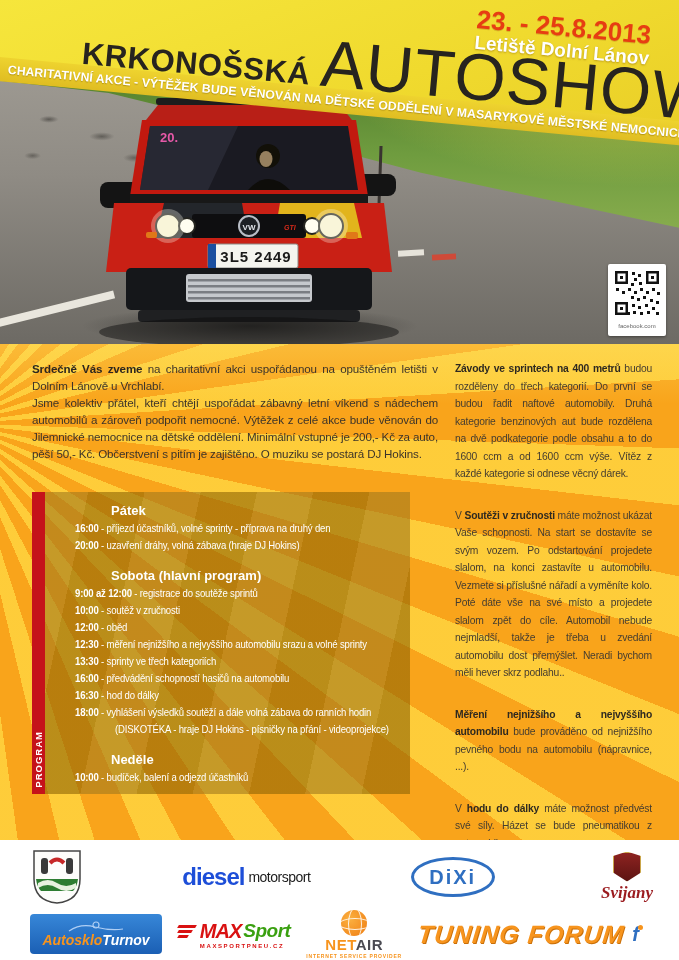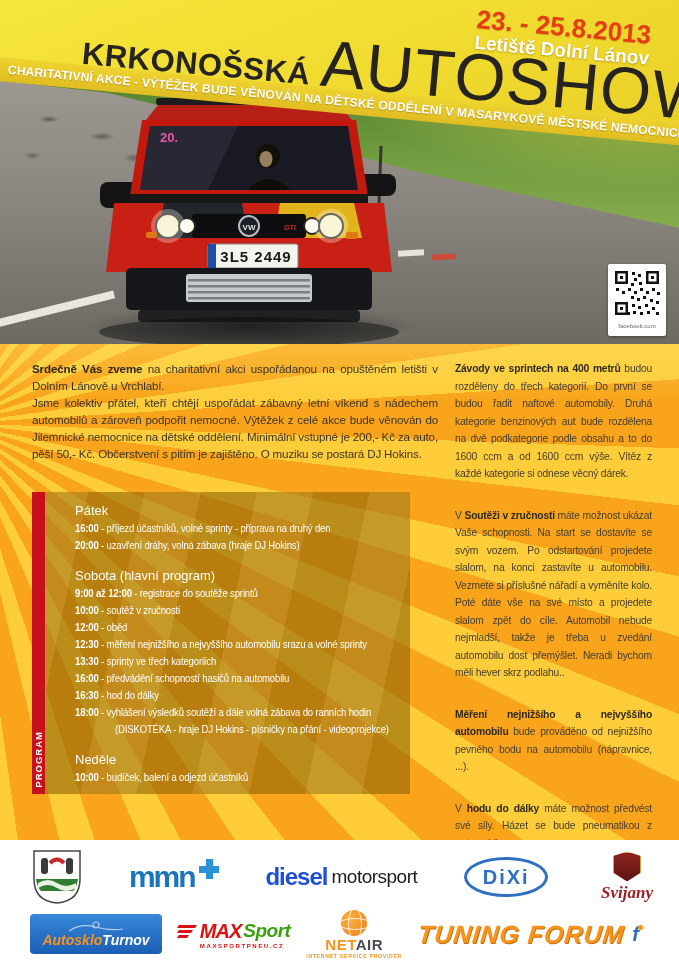--- a/index.html
+++ b/index.html
@@ -70,41 +70,41 @@
   .col-right b{color:#2e2920;}
   
   .program{position:absolute;left:32px;top:148px;width:378px;height:302px;
     background-color:rgba(150,106,6,.58);
     background-image:repeating-linear-gradient(102deg,rgba(255,255,255,.06) 0 55px,rgba(60,40,0,.06) 55px 110px);
     box-sizing:border-box;padding:10px 8px 8px 43px;color:#fff;}
   .prog-bar{position:absolute;left:0;top:0;bottom:0;width:13px;background:#c5121a;
     display:flex;flex-direction:column;justify-content:flex-end;align-items:center;}
   .prog-bar span{writing-mode:vertical-rl;transform:rotate(180deg);font-size:9.5px;
     letter-spacing:1px;color:#fff;padding-top:6px;font-weight:600;}
-  .day-name{font-size:13px;font-weight:normal;line-height:18px;margin-top:13px;}
+  .day-name{font-size:13px;font-weight:bold;line-height:18px;margin-top:13px;margin-left:36px;}
   .day-name.first{margin-top:0;}
   .prog-row{font-size:11px;line-height:17px;white-space:nowrap;letter-spacing:-.2px;
     transform:scaleX(.87);transform-origin:0 50%;}
   .prog-row .t{font-weight:bold;}
   .prog-row.indent{padding-left:46px;}
   
   .footer{position:absolute;left:0;top:840px;width:679px;height:120px;background:#fff;}
   .logo-row{display:flex;align-items:center;}
   .row1{justify-content:space-between;padding:8px 26px 0 32px;height:58px;}
   .row2{justify-content:space-between;padding:4px 40px 0 30px;height:48px;}
   .logo{display:flex;align-items:center;gap:4px;}
   
   .mmn-text{font-size:30px;font-weight:bold;color:#1b75bb;letter-spacing:-2px;line-height:1;}
   .mmn-plus{width:20px;height:20px;position:relative;margin-top:-16px;}
   .mmn-plus::before,.mmn-plus::after{content:"";position:absolute;background:#2a93d6;}
   .mmn-plus::before{left:7px;top:0;width:7px;height:20px;}
   .mmn-plus::after{left:0;top:7px;width:20px;height:7px;}
   
   .diesel-red{font-size:24px;font-weight:bold;color:#1d4ed8;letter-spacing:-1px;}
-  .diesel-black{font-size:19px;font-weight:300;color:#1c1c1c;letter-spacing:-.5px;}
+  .diesel-black{font-size:14px;font-weight:300;color:#1c1c1c;letter-spacing:-.5px;}
   
   .dixi{border:3px solid #2f6fc1;border-radius:50%;width:78px;height:34px;
     display:flex;align-items:center;justify-content:center;}
   .dixi span{font-size:20px;font-weight:bold;color:#2f6fc1;letter-spacing:2px;}
   
   .svijany{flex-direction:column;gap:1px;margin-left:6px;}
   .svijany-crest{width:26px;height:28px;background:linear-gradient(180deg,#8d2320,#5d1412);
     clip-path:polygon(50% 0,100% 15%,100% 70%,50% 100%,0 70%,0 15%);border:1px solid #caa64a;}
   .svijany-name{font-family:"Liberation Serif",serif;font-style:italic;font-weight:bold;
     font-size:17px;color:#9b1b1f;}
@@ -329,24 +329,20 @@
         <svg class="crest-svg" width="50" height="56" viewBox="0 0 50 56">
           <path d="M2,2 h46 v28 q0,22 -23,24 q-23,-2 -23,-24 z" fill="#fdfdfb" stroke="#444" stroke-width="1.5"></path>
           <path d="M4,30 h42 q-1,8 -5,12 l-32,0 q-4,-4 -5,-12 z" fill="#2e7d32"></path>
           <path d="M6,34 q10,-6 19,0 q9,6 19,0 l0,5 q-10,6 -19,0 q-9,-6 -19,0 z" fill="#e8f2e0"></path>
           <path d="M18,14 q7,-7 14,0" stroke="#c62828" stroke-width="4" fill="none"></path>
           <rect x="9" y="9" width="7" height="16" rx="3" fill="#3a3a3a"></rect>
           <rect x="34" y="9" width="7" height="16" rx="3" fill="#3a3a3a"></rect>
         </svg>
       </div>
       <div class="logo">
-        <span class="mmn-text">mmn</span>
-        <span class="mmn-plus"></span>
-      </div>
-      <div class="logo">
         <span class="diesel-red">diesel</span>
         <span class="diesel-black">motorsport</span>
       </div>
       <div class="logo dixi">
         <span>DiXi</span>
       </div>
       <div class="logo svijany">
         <span class="svijany-crest"></span>
         <span class="svijany-name">Svijany</span>
       </div>

